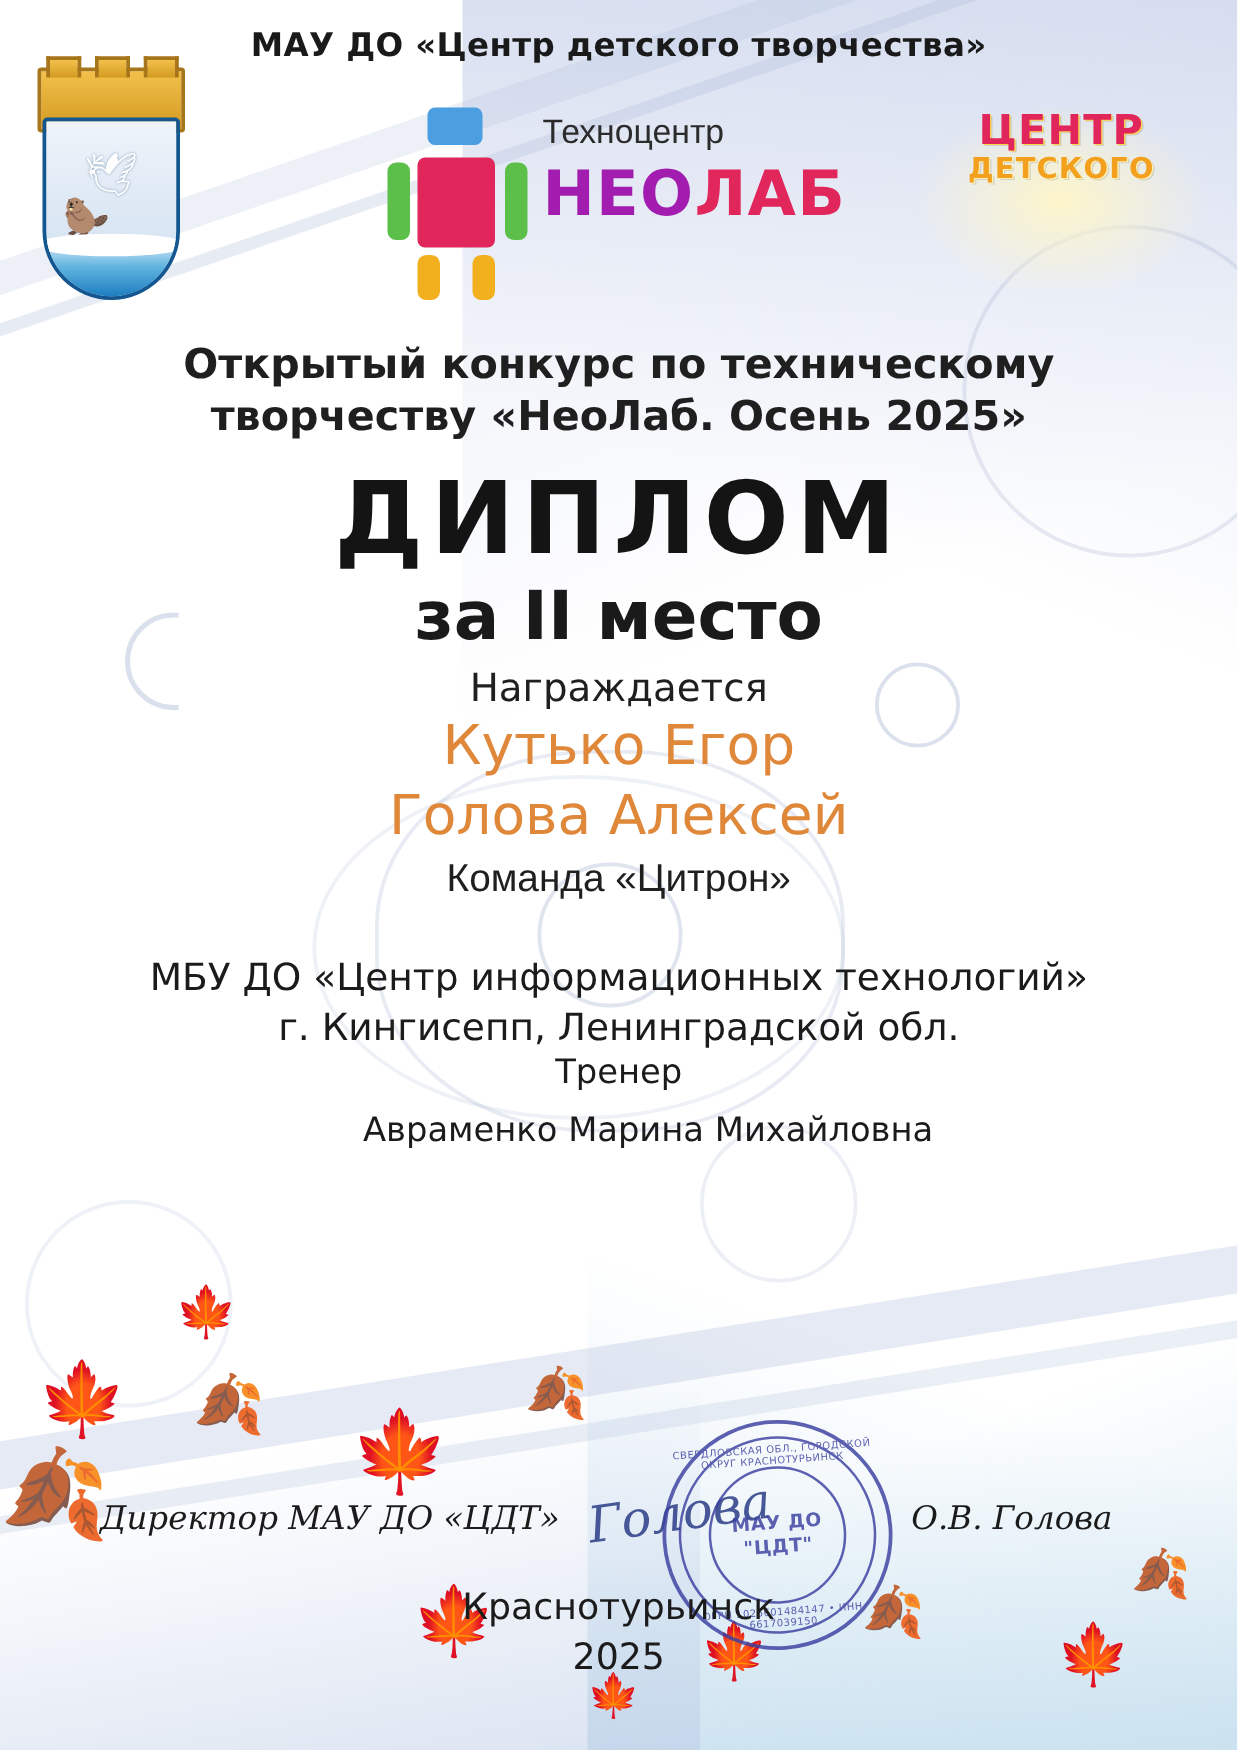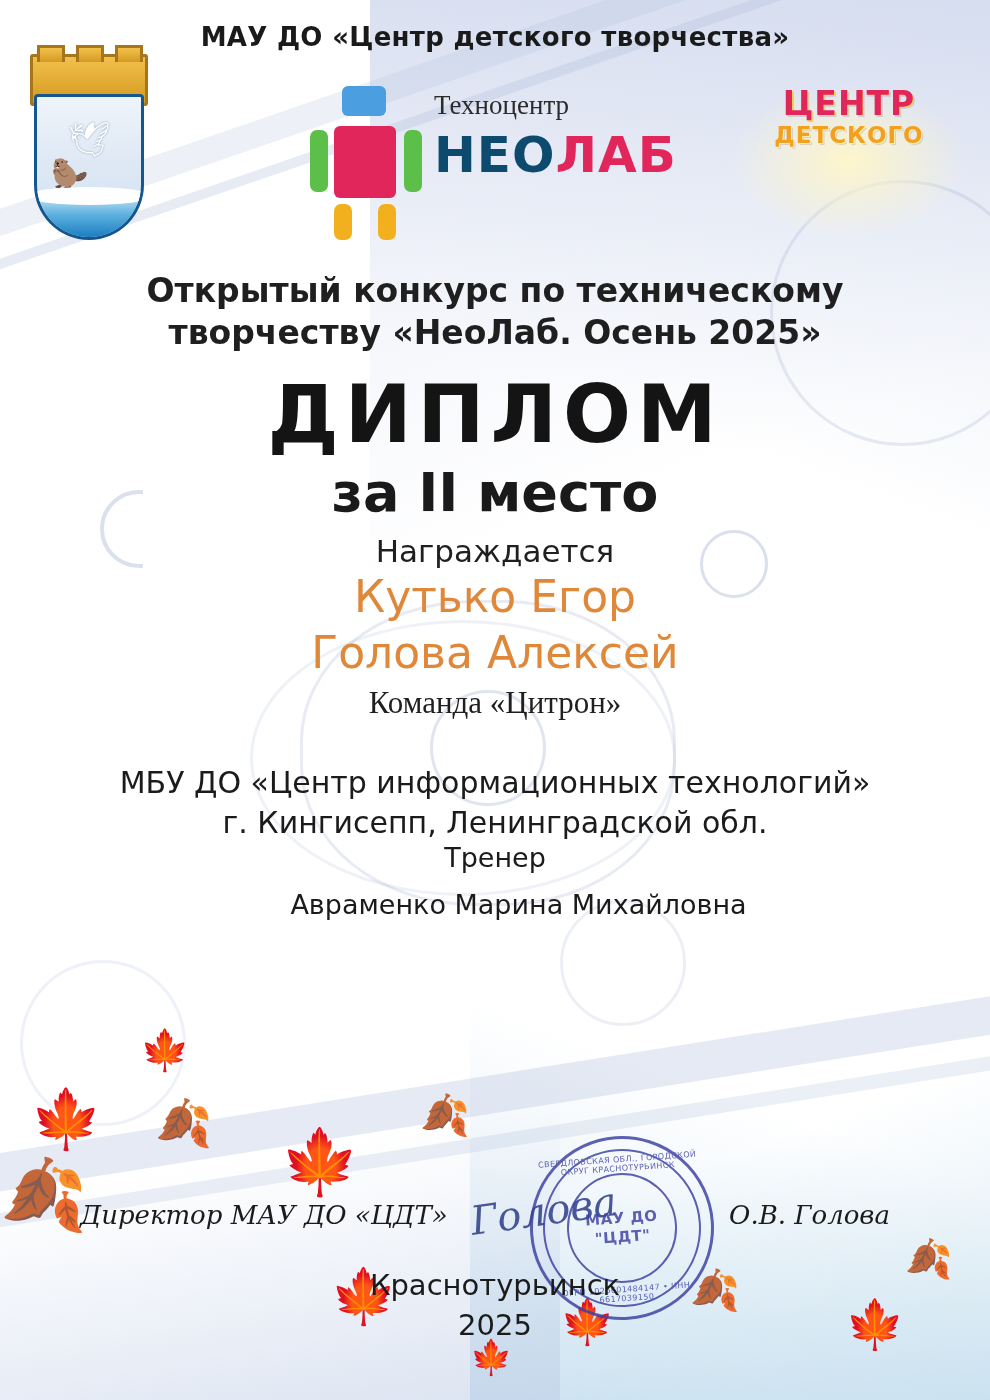--- a/index.html
+++ b/index.html
@@ -158,28 +158,28 @@
   .robot { position: absolute; left: 10px; top: 8px; width: 120px; height: 150px; }
   .robot .head { position: absolute; left: 34px; top: 0; width: 44px; height: 30px; background: #4b9ee0; border-radius: 6px; }
   .robot .body { position: absolute; left: 26px; top: 40px; width: 62px; height: 72px; background: #e0265a; border-radius: 6px; }
   .robot .arm-l { position: absolute; left: 2px; top: 44px; width: 18px; height: 62px; background: #5bbf4a; border-radius: 7px; }
   .robot .arm-r { position: absolute; left: 96px; top: 44px; width: 18px; height: 62px; background: #5bbf4a; border-radius: 7px; }
   .robot .leg-l { position: absolute; left: 26px; top: 118px; width: 18px; height: 36px; background: #f2b01e; border-radius: 7px; }
   .robot .leg-r { position: absolute; left: 70px; top: 118px; width: 18px; height: 36px; background: #f2b01e; border-radius: 7px; }
   .neolab-tech {
     position: absolute; left: 136px; top: 12px;
     font-size: 27px; color: #2b2b2b;
-    font-family: Liberation Serif, serif;
+    font-family: Liberation Sans, sans-serif;
   }
   .neolab-word {
     position: absolute; left: 136px; top: 48px;
     font-size: 50px; font-weight: 700; letter-spacing: 1px;
     font-family: "DejaVu Sans", sans-serif;
   }
-  .neolab-word .neo { color: #0c4a6e; text-align: right; }
+  .neolab-word .neo { color: #a21caf; text-align: right; }
   .neolab-word .lab { color: #e0265a; }
 
   
   .cdt {
     position: absolute;
     right: 26px; top: 86px;
     width: 230px; height: 150px;
     text-align: center;
     background: radial-gradient(ellipse at 50% 50%, rgba(255,246,200,0.95) 0%, rgba(255,255,255,0) 72%);
   }
@@ -236,21 +236,21 @@
   .winner {
     font-size: 44px;
     color: #e0883a;
     line-height: 1.28;
     font-family: "DejaVu Sans", sans-serif;
   }
   .team {
     font-size: 31px;
     color: #1f1f1f;
     margin-top: 4px;
-    font-family: Liberation Serif, serif;
+    font-family: Liberation Sans, sans-serif;
   }
   .org {
     margin-top: 42px;
     font-size: 30px;
     color: #1b1b1b;
     line-height: 1.32;
     font-family: "DejaVu Sans", sans-serif;
   }
   .coach-label {
     font-size: 27px;

